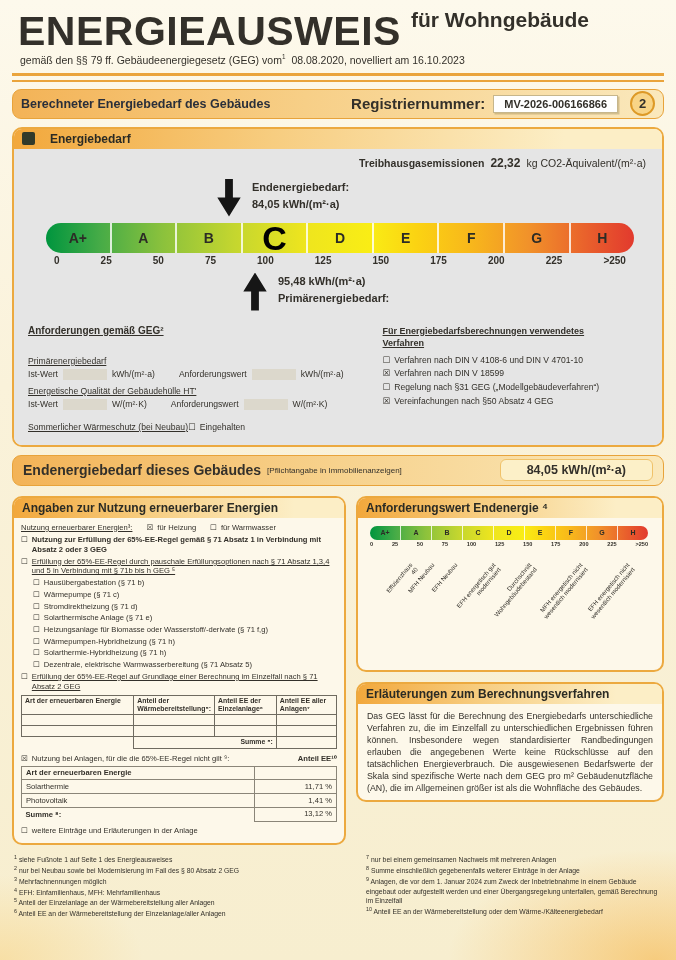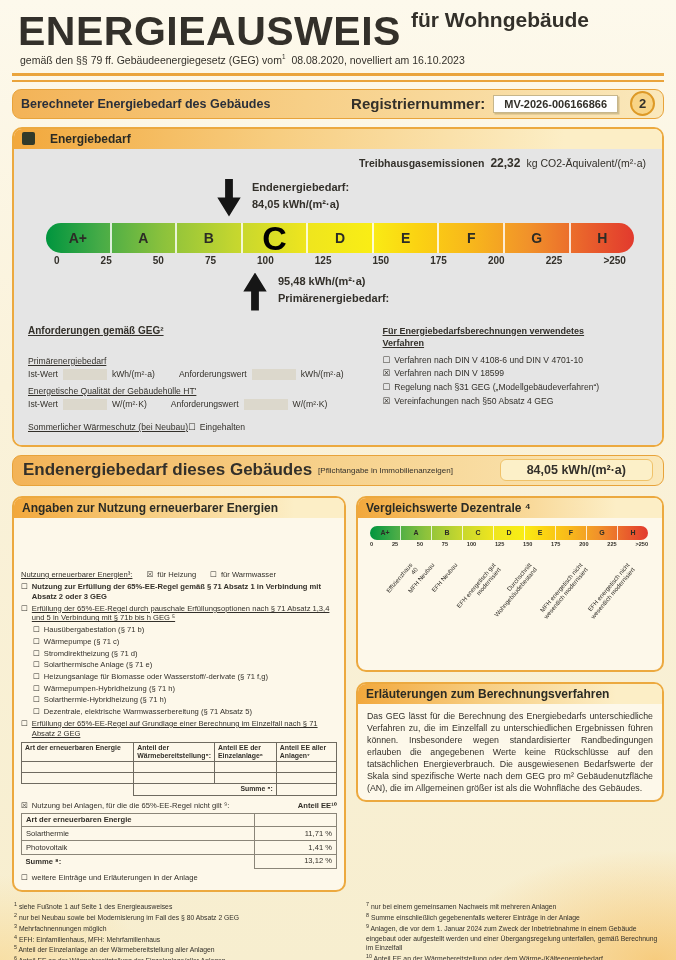--- a/index.html
+++ b/index.html
@@ -72,31 +72,31 @@
   .ph { display:inline-block; width:44px; height:11px; background:#dcd8cc; }
   .vf-title { font-weight:bold; text-decoration:underline; font-size:9px; margin-bottom:5px; max-width:230px; line-height:1.4; }
   .cb-line { display:flex; gap:4px; margin:3px 0; line-height:1.25; }
   .mark { flex:0 0 auto; }
   .summer { display:flex; margin-top:9px; align-items:center; }
   .summer .u { text-decoration:underline; }
 
   
   .result-band { margin-top:8px; height:31px; border-radius:9px; border:1px solid #e8a33a;
     background:linear-gradient(90deg,#f3b357,#f7d28d 50%,#fae8ba); display:flex; align-items:center; padding:0 10px; gap:6px; }
-  .band-label { font-weight:bold; font-size:17px; }
+  .band-label { font-weight:bold; font-size:14px; }
   .band-note { font-size:8px; }
   .band-value { margin-left:auto; background:#fcf0c8; border:1px solid #f0c269; border-radius:6px;
     padding:3px 26px; font-weight:bold; font-size:12.5px; }
 
   
   .columns { display:flex; gap:10px; margin-top:10px; align-items:stretch; }
   .renew-box { width:334px; flex:0 0 auto; }
   .right-col { flex:1; display:flex; flex-direction:column; gap:10px; }
 
-  .rb-body { padding:5px 7px 6px; font-size:7.6px; line-height:1.28;margin-top:47px; }
+  .rb-body { padding:5px 7px 6px; font-size:7.6px; line-height:1.28; }
   .rline { display:flex; gap:4px; margin:2px 0; }
   .u { text-decoration:underline; }
   .indent { margin-left:12px; }
   .usage-line { display:flex; gap:14px; margin-bottom:3px; }
   .usage-line .pair { display:flex; gap:4px; }
 
   table { border-collapse:collapse; width:100%; }
   .tb1 { margin-top:4px; font-size:6.9px; }
   .tb1 th, .tb1 td { border:1px solid #6f6b60; padding:1px 3px; vertical-align:top; }
   .tb1 th { font-weight:bold; text-align:left; line-height:1.15; }
@@ -401,21 +401,21 @@
           <span class="mark">☐</span>
           <span>weitere Einträge und Erläuterungen in der Anlage</span>
         </div>
       </div>
     </section>
 
     <div class="right-col">
 
       <section class="box compare-box">
         <div class="box-header">
-          <span>Vergleichswerte Dezentrale ⁴</span>
+          <span>Anforderungswert Endenergie ⁴</span>
         </div>
         <div class="cmp-body">
           <div class="mini-wrap">
             <div class="mini-bar">
               <span class="mini-letter">A+</span>
               <span class="mini-letter">A</span>
               <span class="mini-letter">B</span>
               <span class="mini-letter">C</span>
               <span class="mini-letter">D</span>
               <span class="mini-letter">E</span>

